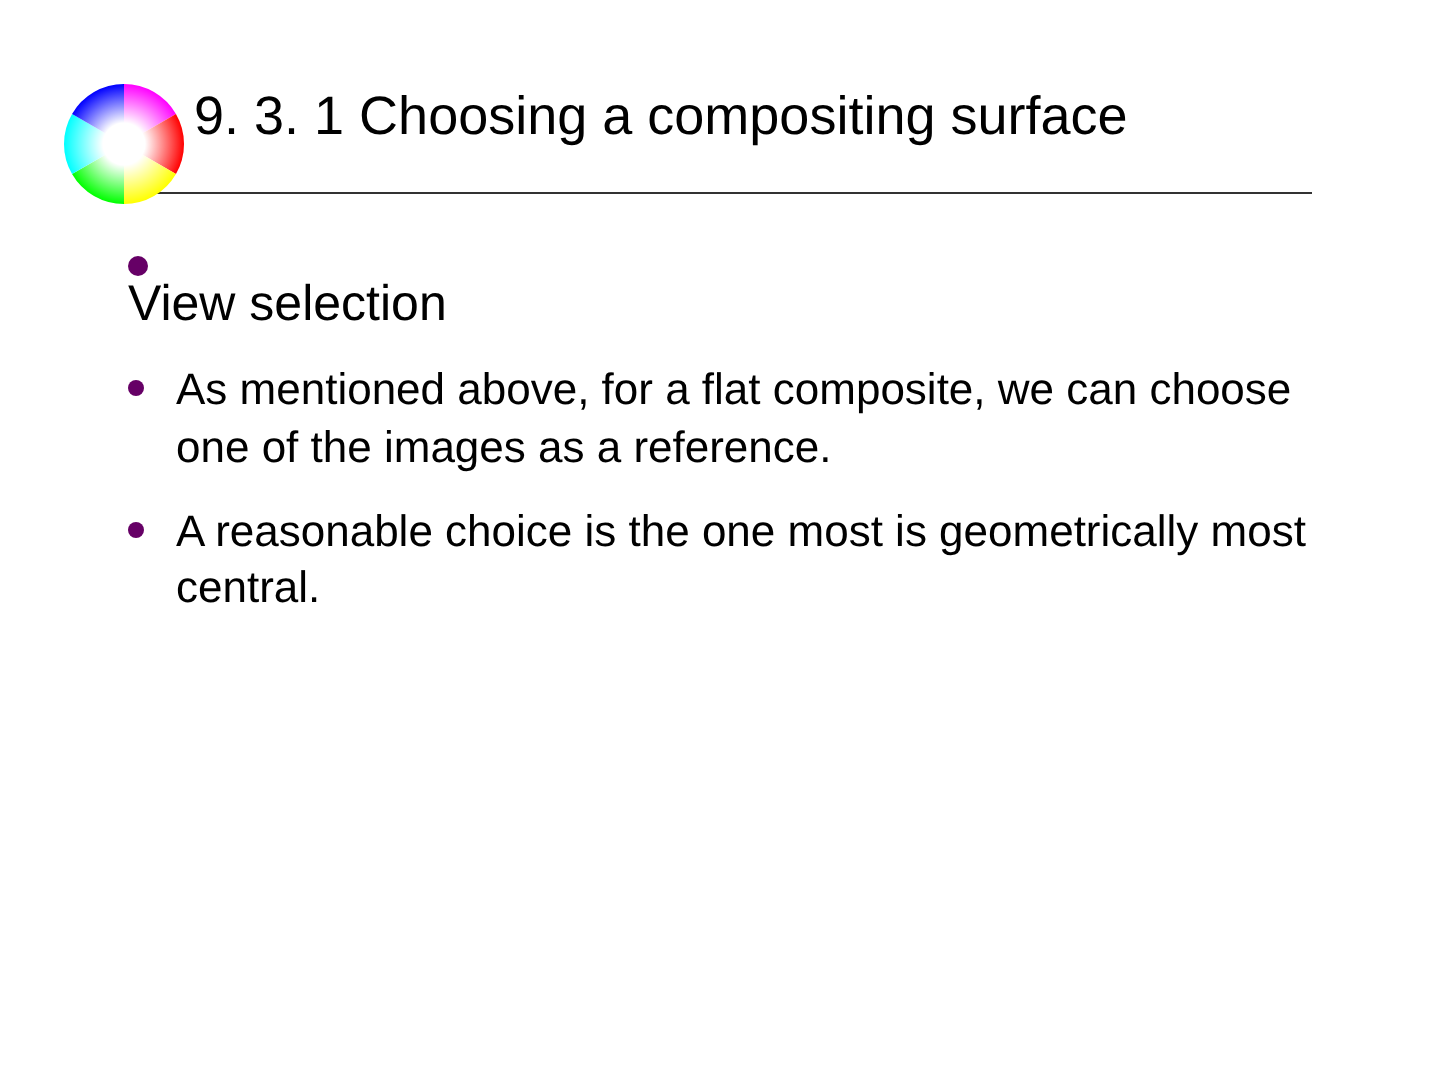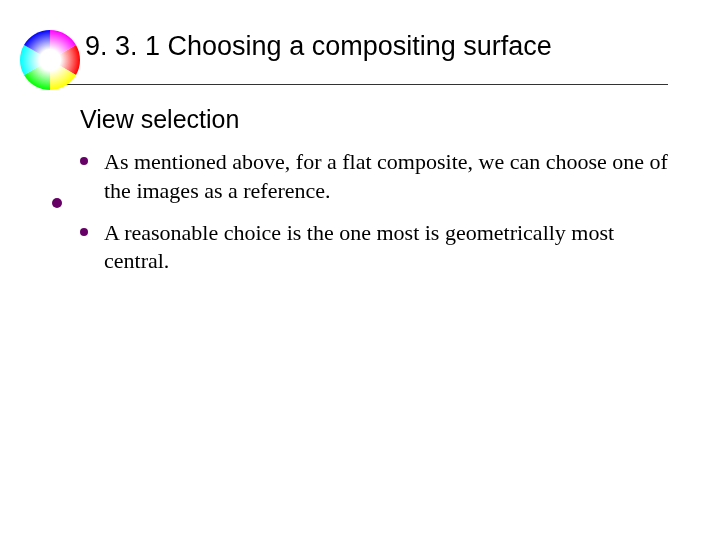--- a/index.html
+++ b/index.html
@@ -1,30 +1,30 @@
 <!DOCTYPE html>
 <html><head>
 <meta charset="utf-8">
 <style>
   * { margin: 0; padding: 0; box-sizing: border-box; }
   html, body { width: 720px; height: 540px; background: #fff; font-family: Arial, Helvetica, sans-serif; color: #000; }
-  .slide { position: relative; width: 720px; height: 540px; padding: 0; }
+  .slide { position: relative; width: 720px; height: 540px; padding: 12px; }
   .header { position: relative; padding: 30px 40px 10px 85px; }
   .color-wheel { position: absolute; left: 20px; top: 30px; width: 60px; height: 60px; }
   .title { font-size: 27px; font-weight: normal; color: #000; line-height: 1.2; }
   .hr { border: none; border-top: 1px solid #333; margin: 12px 52px 0 52px; }
   .content { padding: 20px 52px 0 52px; }
   .lvl1 { list-style: none; }
-  .lvl1 > li { display: flex; align-items: center; margin-bottom: 14px; }
+  .lvl1 > li { display: flex; align-items: flex-start; margin-bottom: 14px; flex-direction: column; }
   .lvl1 > li > .bullet { flex: 0 0 auto; width: 10px; height: 10px; background: #660066; border-radius: 50%; margin-top: 11px; margin-right: 18px; }
   .lvl1-text { font-size: 25px; color: #000; }
   .lvl2 { list-style: none; margin-top: 14px; }
   .lvl2 > li { display: flex; align-items: flex-start; margin-bottom: 14px; }
   .lvl2 > li > .bullet { flex: 0 0 auto; width: 8px; height: 8px; background: #660066; border-radius: 50%; margin-top: 9px; margin-right: 16px; }
-  .lvl2-text { font-size: 22px; color: #000; line-height: 1.28; font-family: Liberation Serif, serif; }
+  .lvl2-text { font-size: 22px; color: #000; line-height: 1.28; }
 </style>
 </head>
 <body>
 
 <div class="slide">
 
   <div class="header">
     <div class="color-wheel">
       <svg viewBox="0 0 60 60" width="60" height="60">
         <defs>

